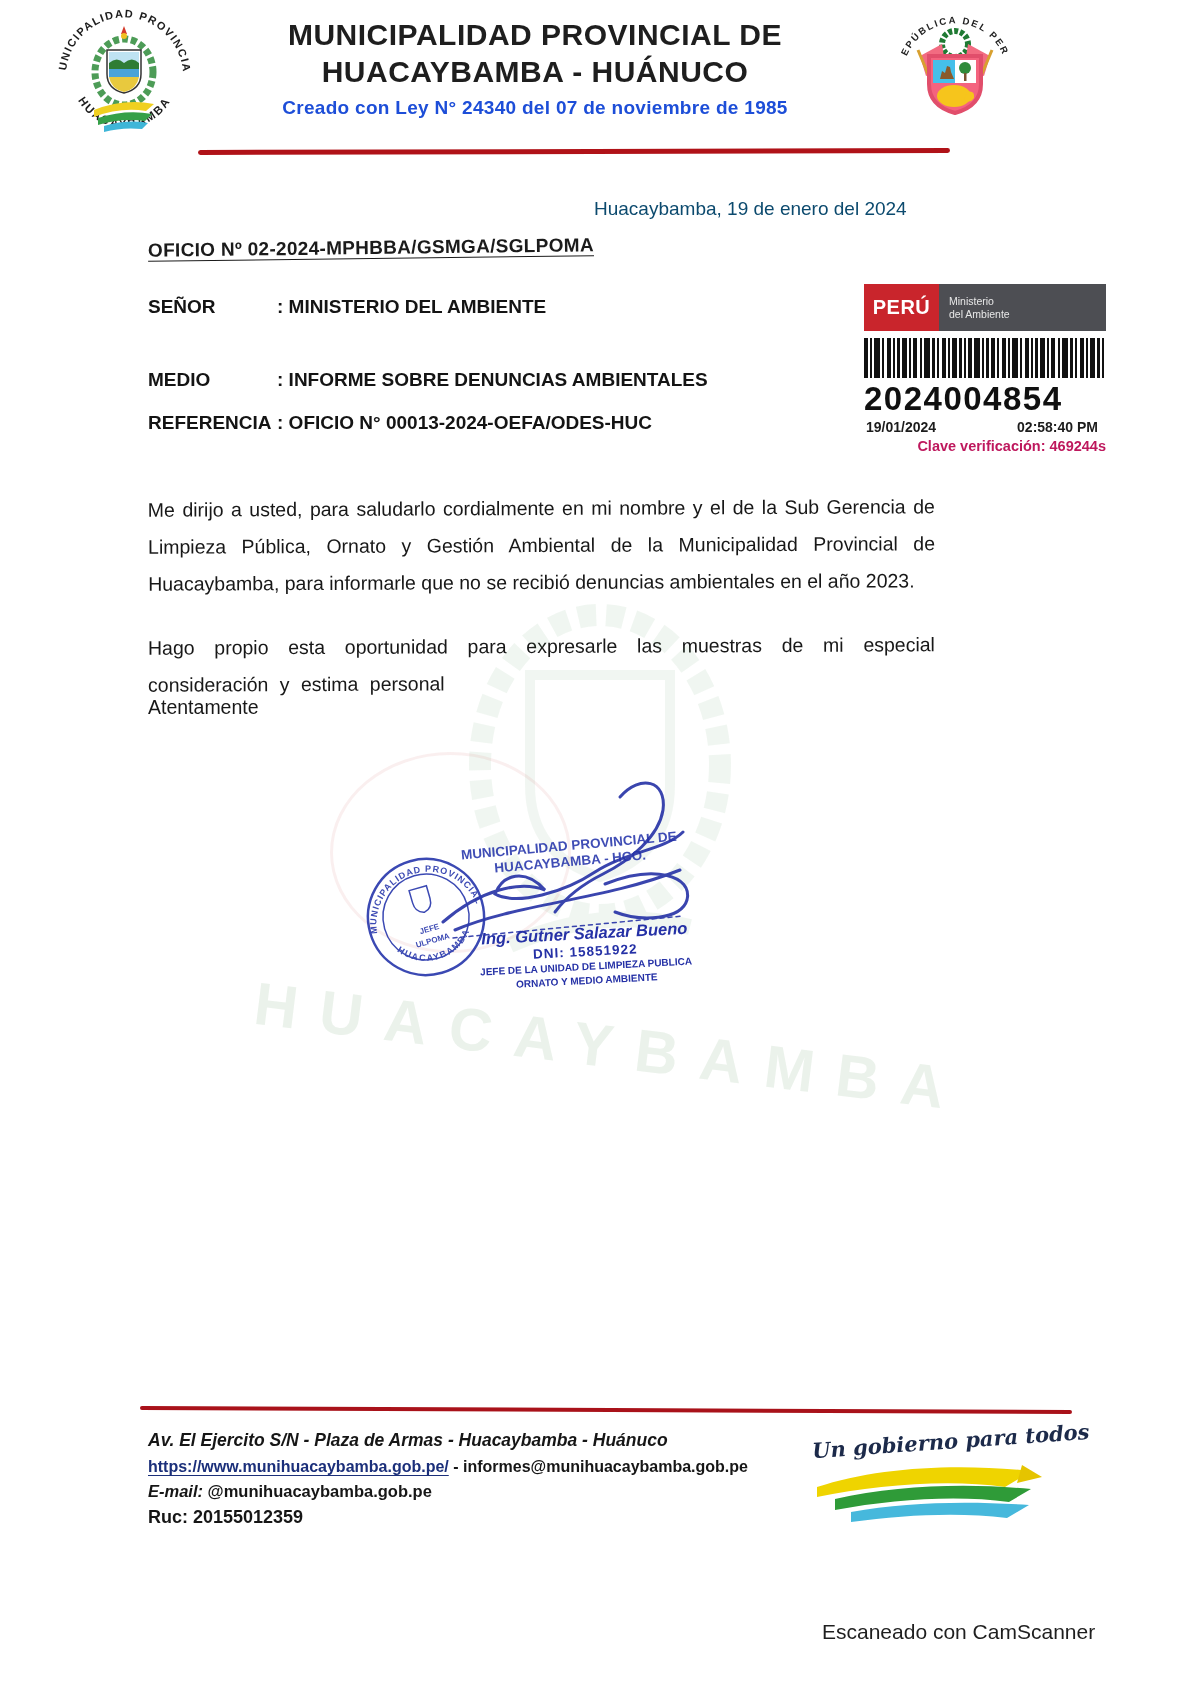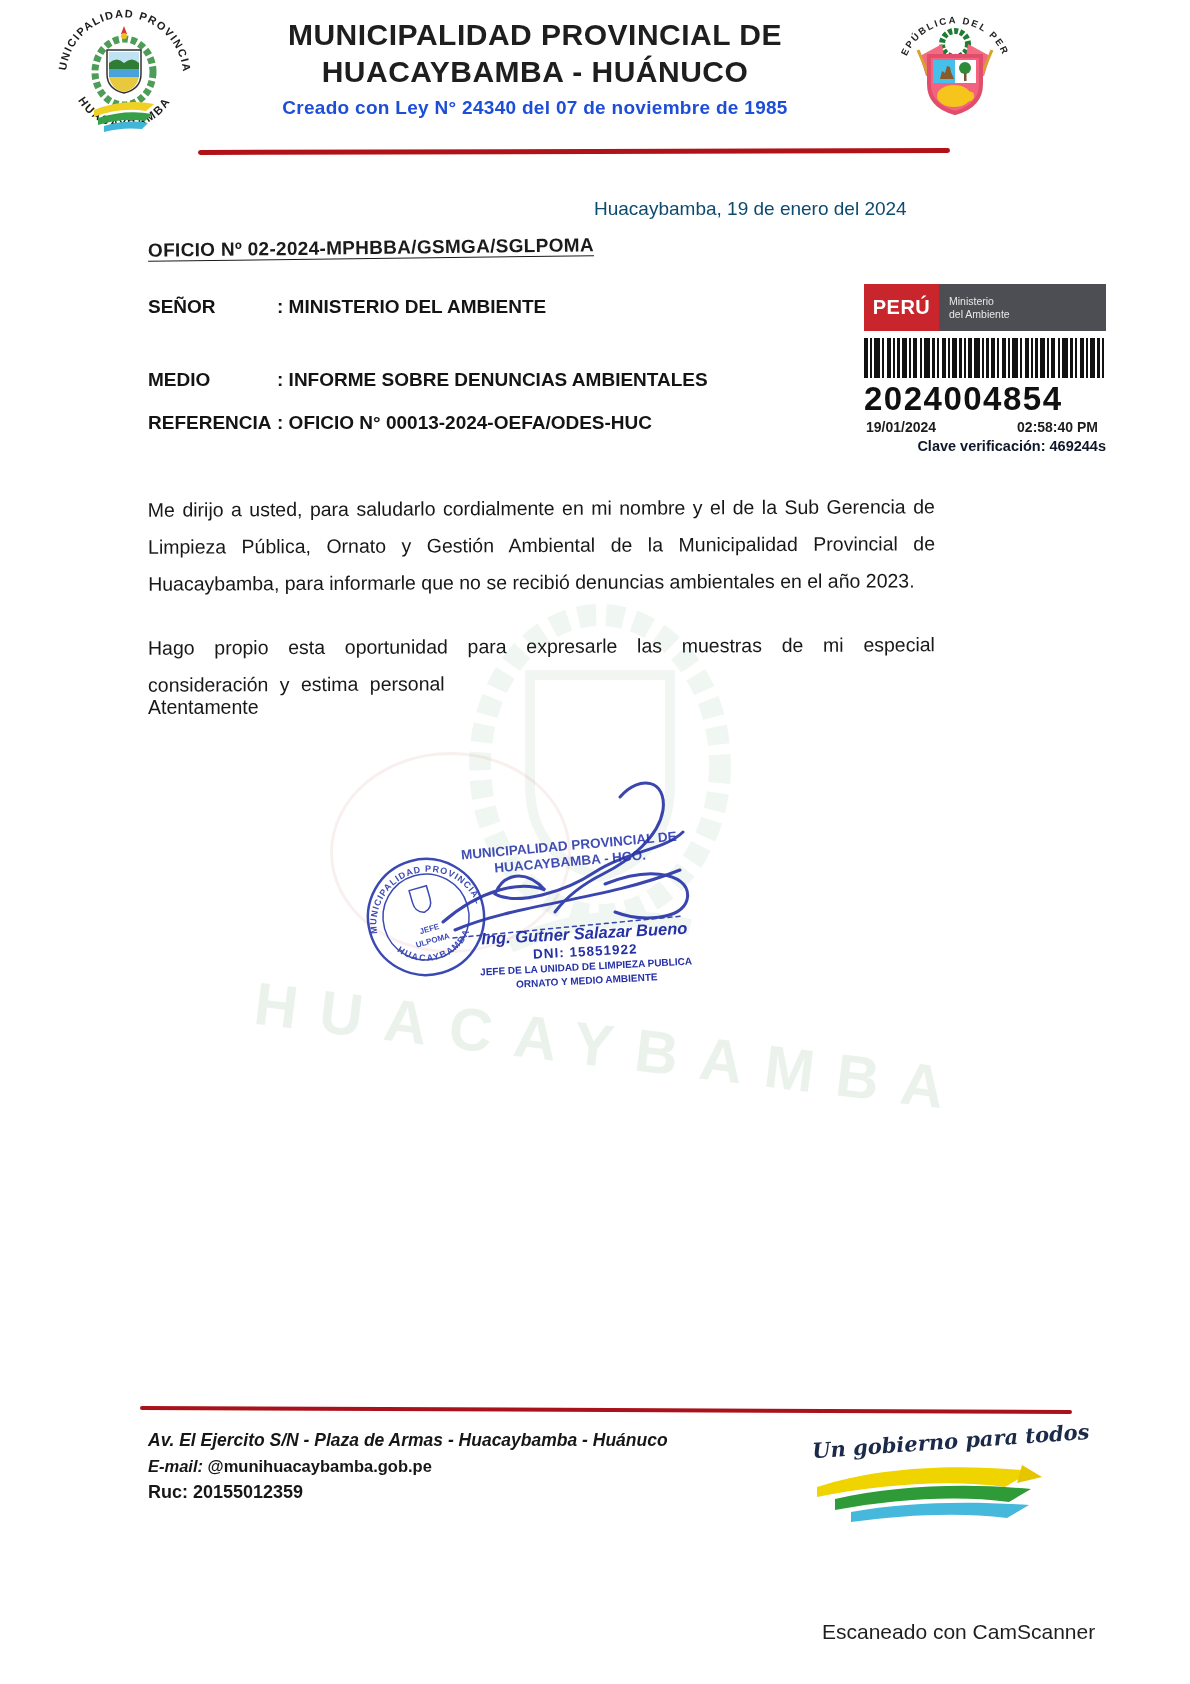--- a/index.html
+++ b/index.html
@@ -35,21 +35,21 @@
   .rcpt-logos{display:flex; height:47px;}
   .rcpt-peru{width:75px; background:#c9252c; color:#fff; font-weight:bold; font-size:20px;
     display:flex; align-items:center; justify-content:center; letter-spacing:.5px;}
   .rcpt-min{flex:1; background:#4d4e53; color:#e8e8e8; font-size:10.5px; line-height:12.5px;
     padding:11px 0 8px 10px; box-sizing:border-box;}
   .rcpt-barcode{margin-top:7px; width:242px; height:40px; display:block;}
   .rcpt-num{margin-top:2px; text-align:left; font-size:33px; font-weight:bold;
     letter-spacing:1.5px; color:#101010;}
   .rcpt-dt{display:flex; justify-content:space-between; padding:1px 8px 0 2px;
     font-size:14px; font-weight:bold; color:#1c1c1c;}
-  .rcpt-clave{margin-top:3px; text-align:right; font-size:14.5px; font-weight:bold; color:#0f172a;}
+  .rcpt-clave{margin-top:3px; text-align:right; font-size:14.5px; font-weight:bold; color:#be185d;}
   
   .wm-shield{position:absolute; left:410px; top:555px; width:380px; height:460px; opacity:.07;}
   .wm-text{position:absolute; left:252px; top:1015px; width:760px; transform:rotate(7deg);
     font-size:60px; font-weight:bold; letter-spacing:22px; color:rgba(130,175,130,.16);}
   .wm-circle{position:absolute; left:330px; top:752px; width:235px; height:195px;
     border:3px solid rgba(215,130,130,.13); border-radius:50%;}
   
   .sig-svg{position:absolute; left:425px; top:772px; width:270px; height:180px;}
   .sig-org{position:absolute; left:452px; top:838px; width:235px; text-align:center;
     color:#2b3aad; font-weight:bold; font-size:13.5px; line-height:16px; transform:rotate(-5deg); opacity:.9;}
@@ -223,20 +223,24 @@
     <div class="sig-name">Ing. Gutner Salazar Bueno</div>
     <div class="sig-dni">DNI: 15851922</div>
     <div class="sig-title">JEFE DE LA UNIDAD DE LIMPIEZA PUBLICA</div>
     <div class="sig-title">ORNATO Y MEDIO AMBIENTE</div>
   </div>
 
   <div class="foot-rule"></div>
 
   <div class="foot-block">
     <div class="foot-address">Av. El Ejercito S/N - Plaza de Armas - Huacaybamba - Huánuco</div>
+    <div class="foot-weblline">
+      <span class="foot-url">https://www.munihuacaybamba.gob.pe/</span>
+      <span>- informes@munihuacaybamba.gob.pe</span>
+    </div>
     <div class="foot-email">
       <span class="em-lbl">E-mail:</span>
       <span>@munihuacaybamba.gob.pe</span>
     </div>
     <div class="foot-ruc">Ruc: 20155012359</div>
   </div>
 
   <div class="slogan-wrap">
     <div class="slogan">Un gobierno para todos</div>
     <svg class="swoosh" viewBox="0 0 225 66">

